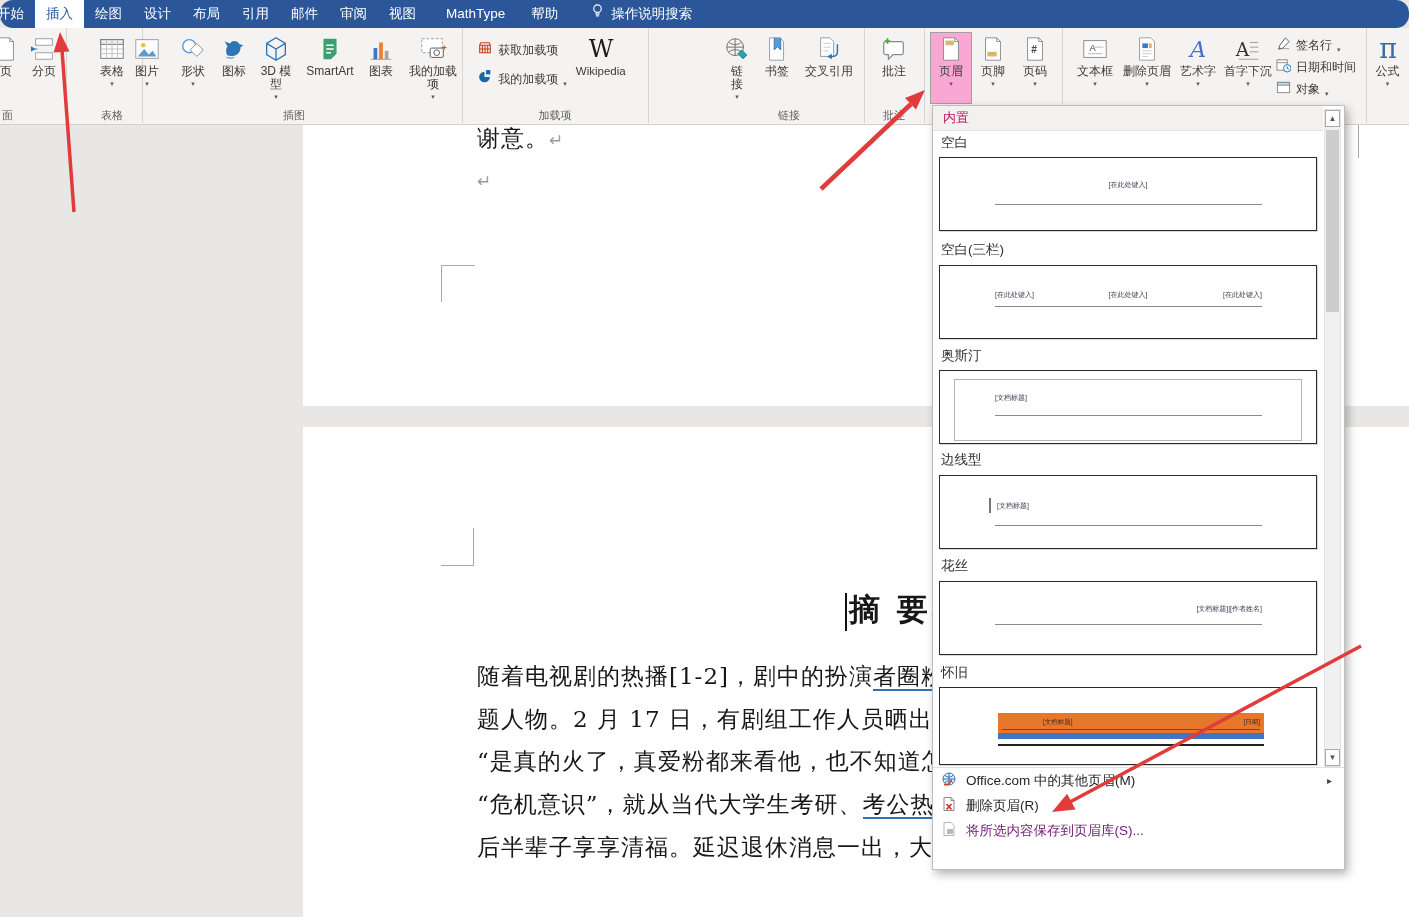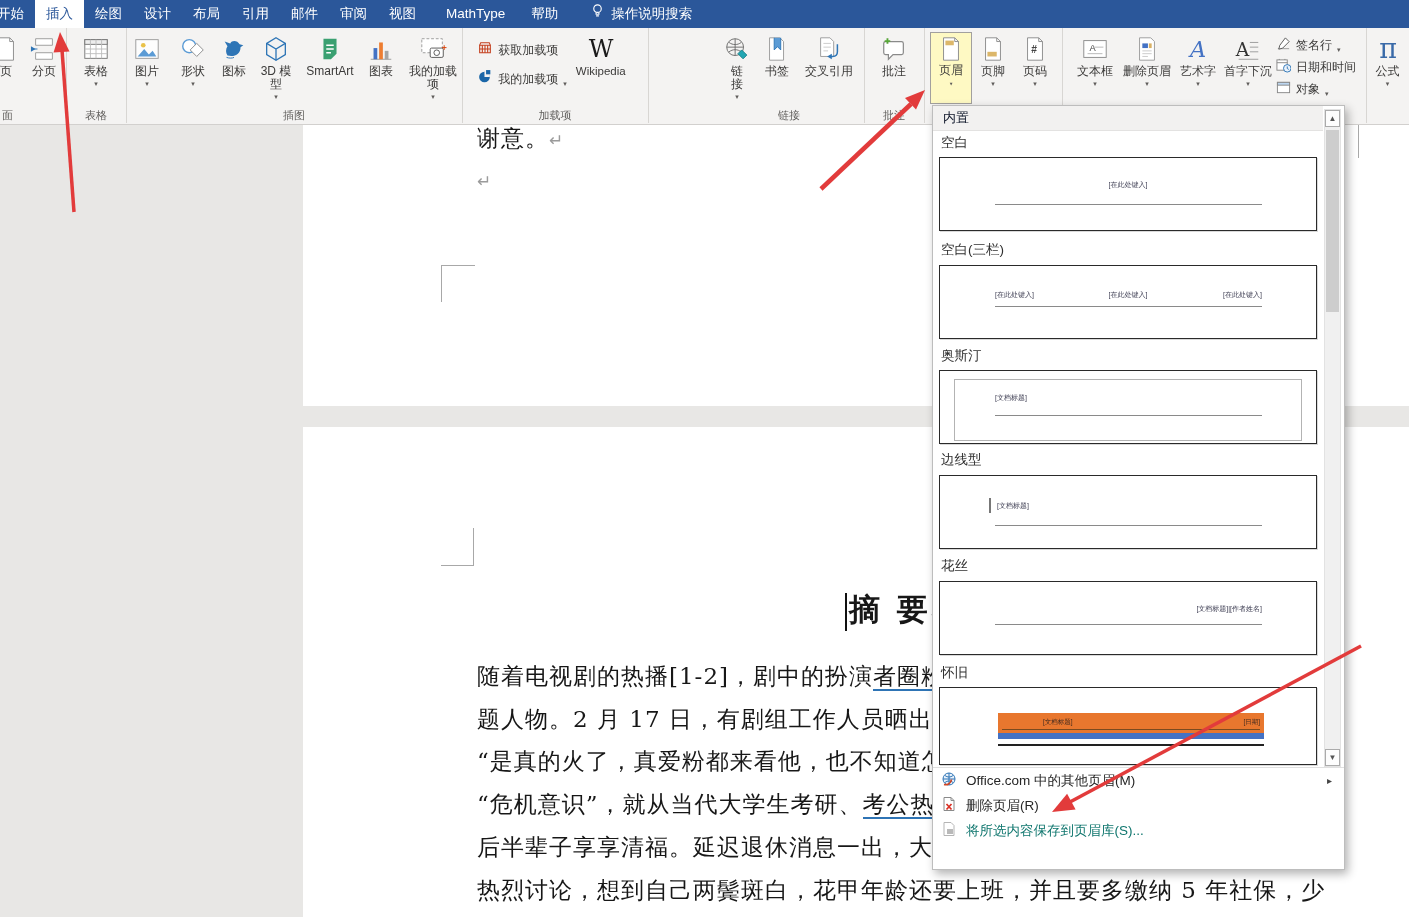--- a/index.html
+++ b/index.html
@@ -1,61 +1,61 @@
 <!DOCTYPE html>
 <html><head>
 <meta charset="utf-8">
 <style>
   html,body{margin:0;padding:0;background:#9a9a9a;font-family:"Liberation Sans","DejaVu Sans",sans-serif;}
   #screen{position:relative;width:1409px;height:917px;overflow:hidden;background:#e8e7e5;}
   
-  .tabbar{position:absolute;left:0;top:0;width:100%;height:28px;background:#2b579a;display:flex;color:#fff;font-size:13.5px;z-index:5;}
+  .tabbar{position:absolute;left:0;top:0;width:100%;height:28px;background:#2b579a;display:flex;color:#fff;font-size:13.5px;z-index:5;border-radius:13px;}
   .tab{padding:0 11px;line-height:28px;white-space:nowrap;}
   .tab.first{margin-left:-14px;}
   .tab.active{background:#fff;color:#2b579a;}
   .tab.tellme{display:flex;align-items:center;gap:6px;}
   
   .ribbon{position:absolute;left:0;top:28px;width:100%;height:96px;background:#f4f3f2;border-bottom:1px solid #d2d0ce;z-index:5;}
   .grp{position:absolute;top:0;height:95px;border-right:1px solid #d8d6d3;display:flex;align-items:flex-start;justify-content:center;gap:2px;}
   .grp.clip{overflow:hidden;}
   .glabel{position:absolute;bottom:1px;left:0;right:0;text-align:center;font-size:11px;color:#605e5c;line-height:14px;white-space:nowrap;}
   .rbtn{display:flex;flex-direction:column;align-items:center;margin-top:5px;min-width:36px;padding:0 2px;height:70px;box-sizing:border-box;}
   .rbtn .icn{height:32px;display:flex;align-items:center;justify-content:center;}
   .rlabel{font-size:12px;color:#3b3a39;text-align:center;line-height:13px;max-width:58px;}
   .chev{font-size:7px;color:#5f5d5b;line-height:8px;margin-top:2px;}
-  .rbtn.pressed{background:#fef9c3;outline:1px solid #a2a09e;font-family:Liberation Mono, monospace;}
+  .rbtn.pressed{background:#f9a8d4;outline:1px solid #a2a09e;}
   .addin-col{display:flex;flex-direction:column;margin-top:12px;gap:10px;}
   .stack-col{display:flex;flex-direction:column;margin-top:8px;gap:4px;}
   .srow{display:flex;align-items:flex-end;gap:5px;font-size:12px;color:#3b3a39;white-space:nowrap;}
   .srow .chev{margin-top:0;}
   
   .workspace{position:absolute;left:0;top:125px;width:100%;height:792px;background:#e8e7e5;z-index:1;}
   .page{position:absolute;left:303px;width:1106px;background:#fff;}
   .p1{top:0;height:281px;}
   .p2{top:302px;height:490px;}
   .doctext{position:absolute;font-family:"DejaVu Serif","Liberation Serif",serif;font-size:23px;color:#171717;white-space:nowrap;letter-spacing:1px;}
   .pmark{color:#9b9b9b;font-size:17px;letter-spacing:0;font-family:"DejaVu Sans",sans-serif;}
   .doclink{border-bottom:2px solid #2e74b5;}
   .dtitle{font-size:31px;font-weight:bold;letter-spacing:3px;}
   .caret{position:absolute;width:2px;height:38px;background:#111;}
   .bmark{position:absolute;background:#a8a8a8;}
   
   .dd{position:absolute;left:932px;top:105px;width:413px;height:765px;background:#fff;border:1px solid #bdbdbd;box-shadow:3px 4px 9px rgba(0,0,0,.3);z-index:40;box-sizing:border-box;}
-  .dd-head{height:24px;background:#f2f1f0;border-bottom:1px solid #e3e2e1;line-height:24px;padding-left:10px;color:#0f172a;font-size:13px;margin-right:21px;}
+  .dd-head{height:24px;background:#f2f1f0;border-bottom:1px solid #e3e2e1;line-height:24px;padding-left:10px;color:#be185d;font-size:13px;margin-right:21px;}
   .gal-label{position:absolute;left:8px;font-size:13.5px;color:#2f2f2f;white-space:nowrap;}
   .gal-box{position:absolute;left:6px;width:376px;height:72px;background:#fff;border:1px solid #2a2a2a;box-shadow:1px 1px 0 #d9d9d9;}
   .ph{position:absolute;font-size:7px;color:#3d3d52;white-space:nowrap;}
   .gline{position:absolute;height:1px;background:#8a8a8a;}
   .sb{position:absolute;right:3px;top:3px;width:17px;height:658px;background:#f0f0f0;border:1px solid #e2e2e2;box-sizing:border-box;}
   .sb-btn{position:absolute;left:0;width:15px;height:17px;background:#fdfdfd;border:1px solid #ababab;color:#555;font-size:8px;text-align:center;line-height:15px;box-sizing:border-box;}
   .sb-thumb{position:absolute;left:1px;top:20px;width:13px;height:182px;background:#cdcdcd;}
   .dd-menu{position:absolute;left:0;top:661px;width:100%;border-top:1px solid #e0e0e0;}
   .mi{display:flex;align-items:center;height:25px;padding-left:8px;gap:9px;color:#262626;font-size:13.5px;white-space:nowrap;}
   .mi.hl{background:#c8c8c8;}
-  .mi.dis{color:#0f766e;}
+  .mi.dis{color:#701a75;}
   .mi .sub{margin-left:auto;margin-right:12px;font-size:10px;color:#444;}
   
   .arrows{position:absolute;left:0;top:0;z-index:60;pointer-events:none;}
 </style>
 </head>
 <body>
 
 <div id="screen">
 
   <div class="tabbar">
@@ -99,21 +99,21 @@
                 <path d="M2 15h6" stroke="#2e75b6"></path>
                 <path d="M1 12l5 3-5 3z" fill="#2e75b6"></path>
               </svg>
             </span>
           <span class="rlabel">分页</span>
         </div>
       </div>
       <div class="glabel" style="text-align:left;padding-left:2px">面</div>
     </div>
 
-    <div class="grp" style="left:66px;width:60px">
+    <div class="grp" style="left:82px;width:60px">
       <div class="rbtn">
         <span class="icn">
             <svg width="28" height="28" viewBox="0 0 30 30">
               <rect x="3" y="5" width="24" height="20" fill="#fff" stroke="#767676"></rect>
               <rect x="3" y="5" width="24" height="5" fill="#ededed" stroke="#767676"></rect>
               <path d="M3 15h24M3 20h24M9 5v20M15 5v20M21 5v20" stroke="#bdbdbd"></path>
             </svg>
           </span>
         <span class="rlabel">表格</span>
         <span class="chev">▾</span>
@@ -417,21 +417,20 @@
     <div class="caret" style="left:845px;top:468px"></div>
     <div class="doctext dtitle" style="left:849px;top:464px">
       <span>摘 要</span><span class="pmark" style="font-weight:normal">↵</span>
     </div>
 
     <div class="doctext" style="left:477px;top:536px"><span>随着电视剧的热播[1-2]，剧中的扮演</span><span class="doclink">者圈粉</span></div>
     <div class="doctext" style="left:477px;top:579px"><span>题人物。2 月 17 日，有剧组工作人员晒出了</span></div>
     <div class="doctext" style="left:477px;top:621px"><span>“是真的火了，真爱粉都来看他，也不知道怎</span></div>
     <div class="doctext" style="left:477px;top:664px"><span>“危机意识”，就从当代大学生考研、</span><span class="doclink">考公热情</span></div>
     <div class="doctext" style="left:477px;top:707px"><span>后半辈子享享清福。延迟退休消息一出，大家</span></div>
-    <div class="doctext" style="left:477px;top:750px"><span>热烈讨论，想到自己两鬓斑白，花甲年龄还要上班，并且要多缴纳 5 年社保，少</span></div>
   </div>
 
   <div class="dd">
     <div class="dd-head">内置</div>
 
     <div class="gal-label" style="top:28px">空白</div>
     <div class="gal-box" style="top:51px">
       <span class="ph" style="left:0;right:0;top:22px;text-align:center">[在此处键入]</span>
       <div class="gline" style="left:55px;width:267px;top:46px"></div>
     </div>

